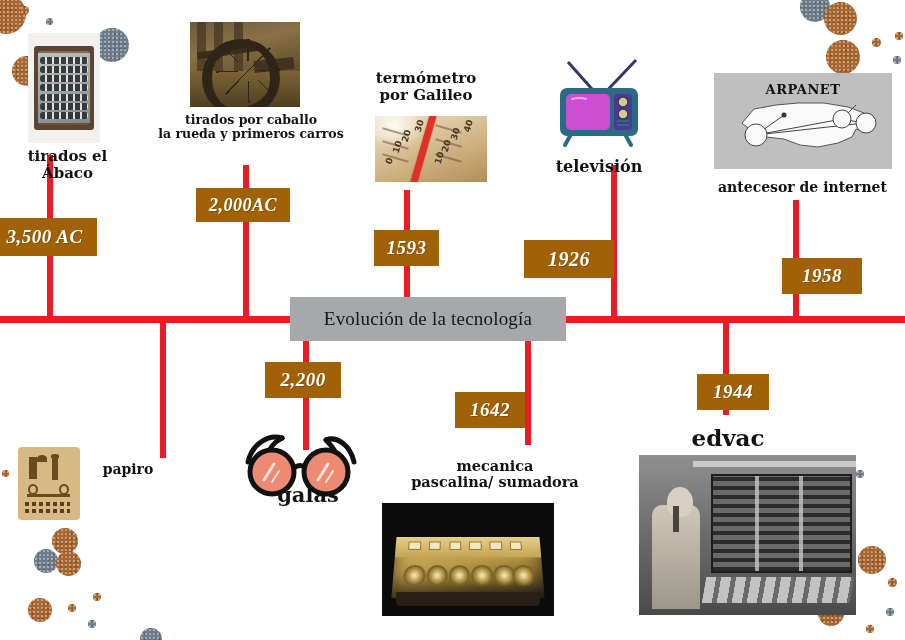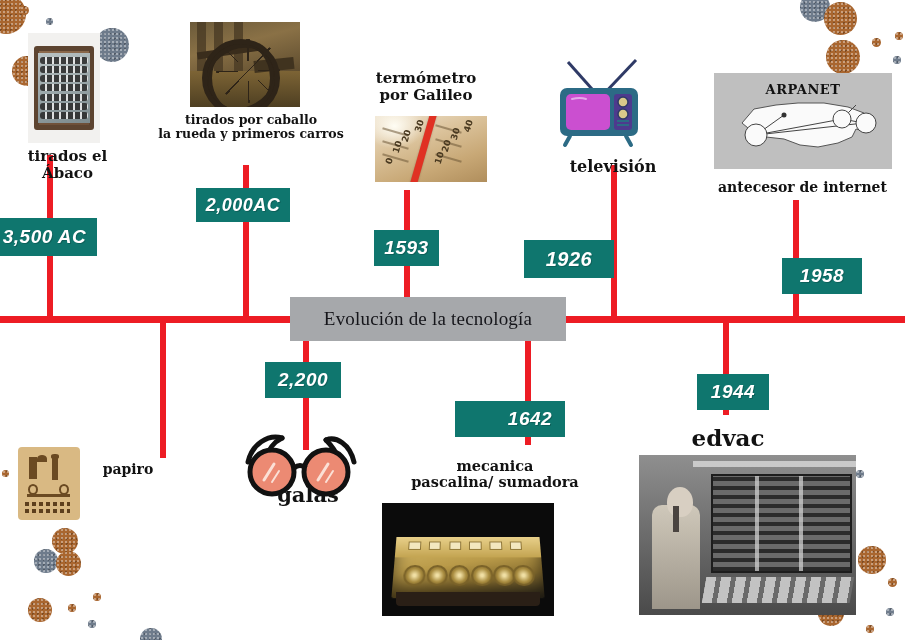--- a/index.html
+++ b/index.html
@@ -9,22 +9,22 @@
     overflow:hidden;position:relative;
   }
   #canvas{position:relative;width:905px;height:640px;overflow:hidden;}
 
   
   .hline{position:absolute;background:#ED1C24;}
   .vline{position:absolute;background:#ED1C24;width:6px;}
 
   
   .flag{
-    position:absolute;background:#0f766e;color:#fff;
-    font-family:Liberation Sans, sans-serif;
+    position:absolute;background:#a16207;color:#fff;
+    font-family:Liberation Serif, serif;
     font-weight:bold;font-style:italic;
     display:flex;align-items:center;justify-content:center;
     letter-spacing:.5px;text-shadow:1px 1px 0 rgba(0,0,0,.18);
     white-space:nowrap;
   }
 
   
   .cap{
     position:absolute;text-align:center;color:#121212;
     font-family:"DejaVu Serif", serif;font-weight:bold;
@@ -240,21 +240,21 @@
     <rect x="16" y="36" width="44" height="36" rx="5" fill="#cb4fd0"></rect>
     <path d="M22 41 q8 -2 14 0" stroke="#e6a8ea" stroke-width="2" fill="none" stroke-linecap="round"></path>
     <rect x="64" y="36" width="18" height="36" rx="3" fill="#4d3a8e"></rect>
     <circle cx="73" cy="44" r="5" fill="#d9c98a" stroke="#2f3a66" stroke-width="1.5"></circle>
     <circle cx="73" cy="56" r="5" fill="#d9c98a" stroke="#2f3a66" stroke-width="1.5"></circle>
     <rect x="67" y="62" width="12" height="2" fill="#2c6b85"></rect>
     <rect x="67" y="66" width="12" height="2" fill="#2c6b85"></rect>
     <path d="M20 78 l-5 9" stroke="#2c6b85" stroke-width="4" stroke-linecap="round"></path>
     <path d="M76 78 l5 9" stroke="#2c6b85" stroke-width="4" stroke-linecap="round"></path>
   </svg>
-  <div class="cap" style="left:548px;top:158px;width:130px;font-size:16px;">
+  <div class="cap" style="left:534px;top:158px;width:130px;font-size:16px;">
     <div>televisión</div>
   </div>
   <div class="flag" style="left:524px;top:240px;width:90px;height:38px;font-size:20px;">1926</div>
 
   <div class="pic arpanet" style="left:714px;top:73px;width:178px;height:96px;">
     <div class="ttl">ARPANET</div>
     <svg width="178" height="96" viewBox="0 0 178 96" style="position:absolute;inset:0;">
       <path d="M28 50 L40 36 L62 32 L84 30 L110 30 L134 34 L150 40 L156 50
                L150 58 L142 56 L138 64 L124 70 L104 74 L86 72 L70 66 L52 64
                L40 60 Z" fill="#fafafa" stroke="#555" stroke-width="1"></path>
@@ -302,21 +302,21 @@
     <path d="M56 40 q6 -5 12 0" stroke="#111" stroke-width="5" fill="none"></path>
     <path d="M26 52 l10 -16" stroke="#fbe0d6" stroke-width="3" stroke-linecap="round"></path>
     <path d="M34 54 l7 -11" stroke="#fbe0d6" stroke-width="2" stroke-linecap="round"></path>
     <path d="M80 52 l10 -16" stroke="#fbe0d6" stroke-width="3" stroke-linecap="round"></path>
     <path d="M88 54 l7 -11" stroke="#fbe0d6" stroke-width="2" stroke-linecap="round"></path>
   </svg>
   <div class="cap" style="left:253px;top:483px;width:110px;font-size:21px;">
     <div>galas</div>
   </div>
 
-  <div class="flag" style="left:455px;top:401px;width:70px;height:36px;font-size:19px;padding-left:40px;">1642</div>
+  <div class="flag" style="left:455px;top:392px;width:70px;height:36px;font-size:19px;">1642</div>
   <div class="cap" style="left:390px;top:458px;width:210px;font-size:14.5px;">
     <div>mecanica</div>
     <div>pascalina/ sumadora</div>
   </div>
   <div class="pic pascal" style="left:382px;top:503px;width:172px;height:113px;">
     <div class="body">
       <div class="lid">
         <div class="slot" style="left:9%;"></div>
         <div class="slot" style="left:23%;"></div>
         <div class="slot" style="left:37%;"></div>

